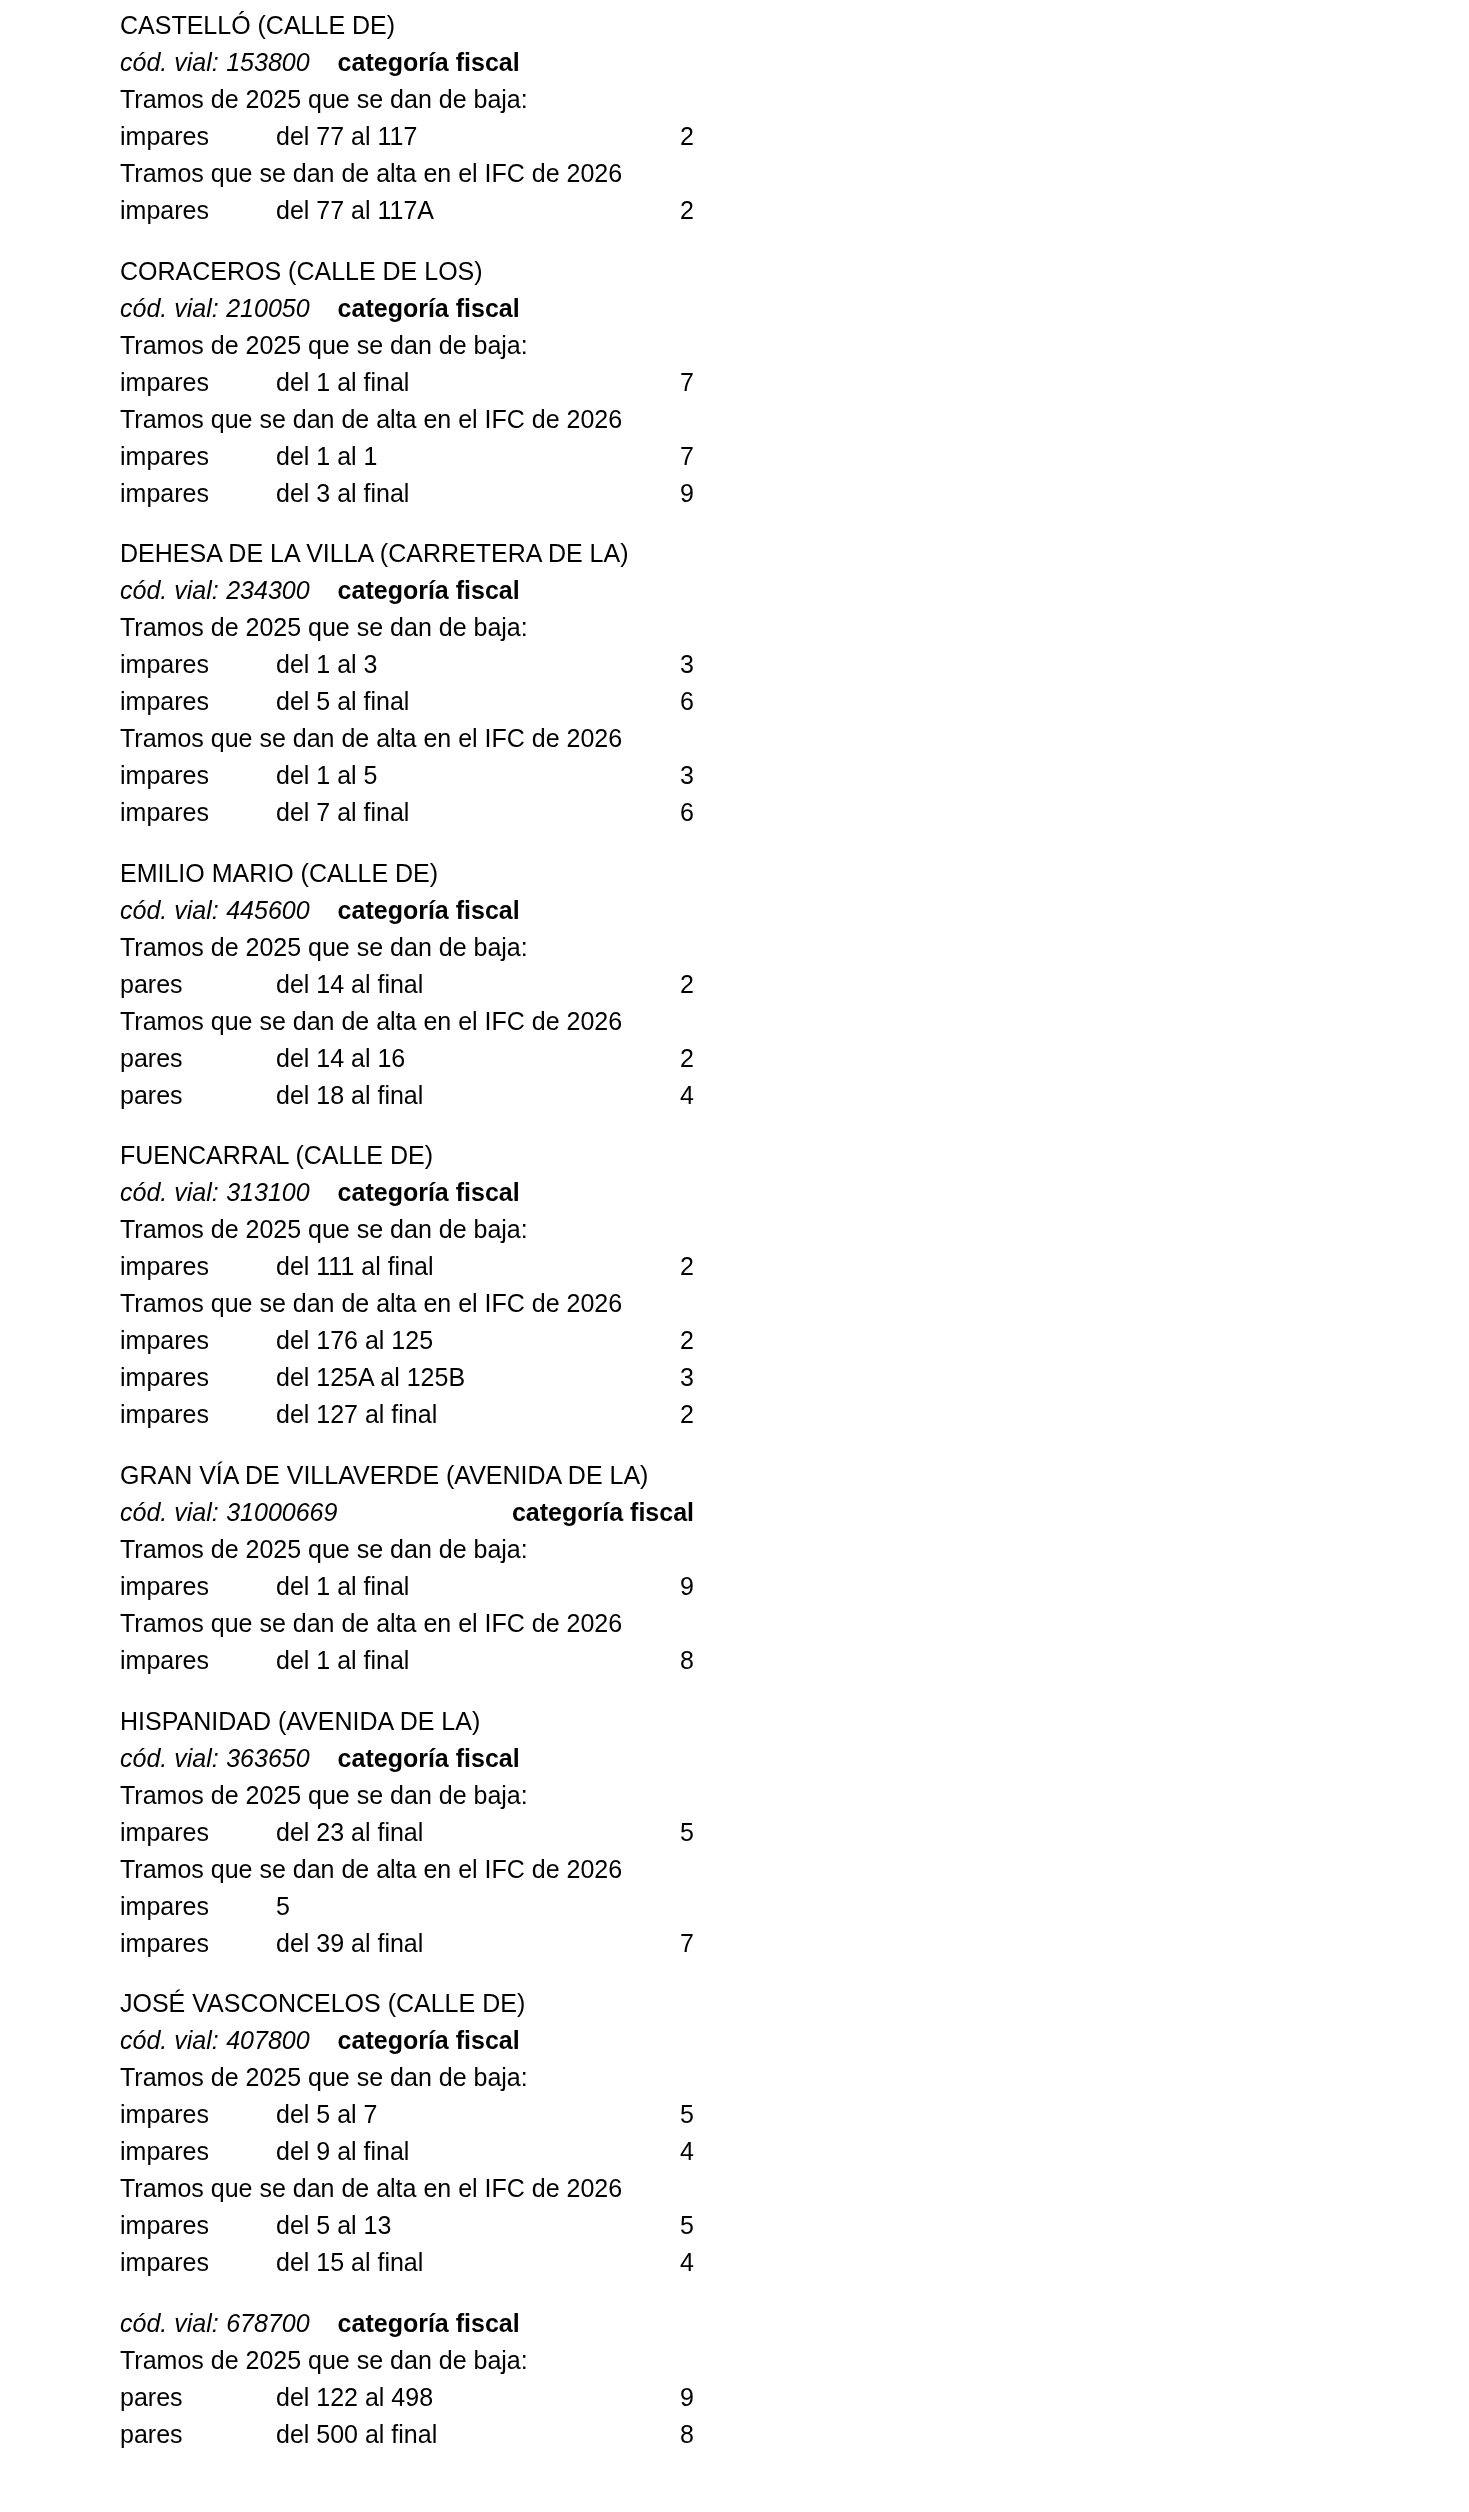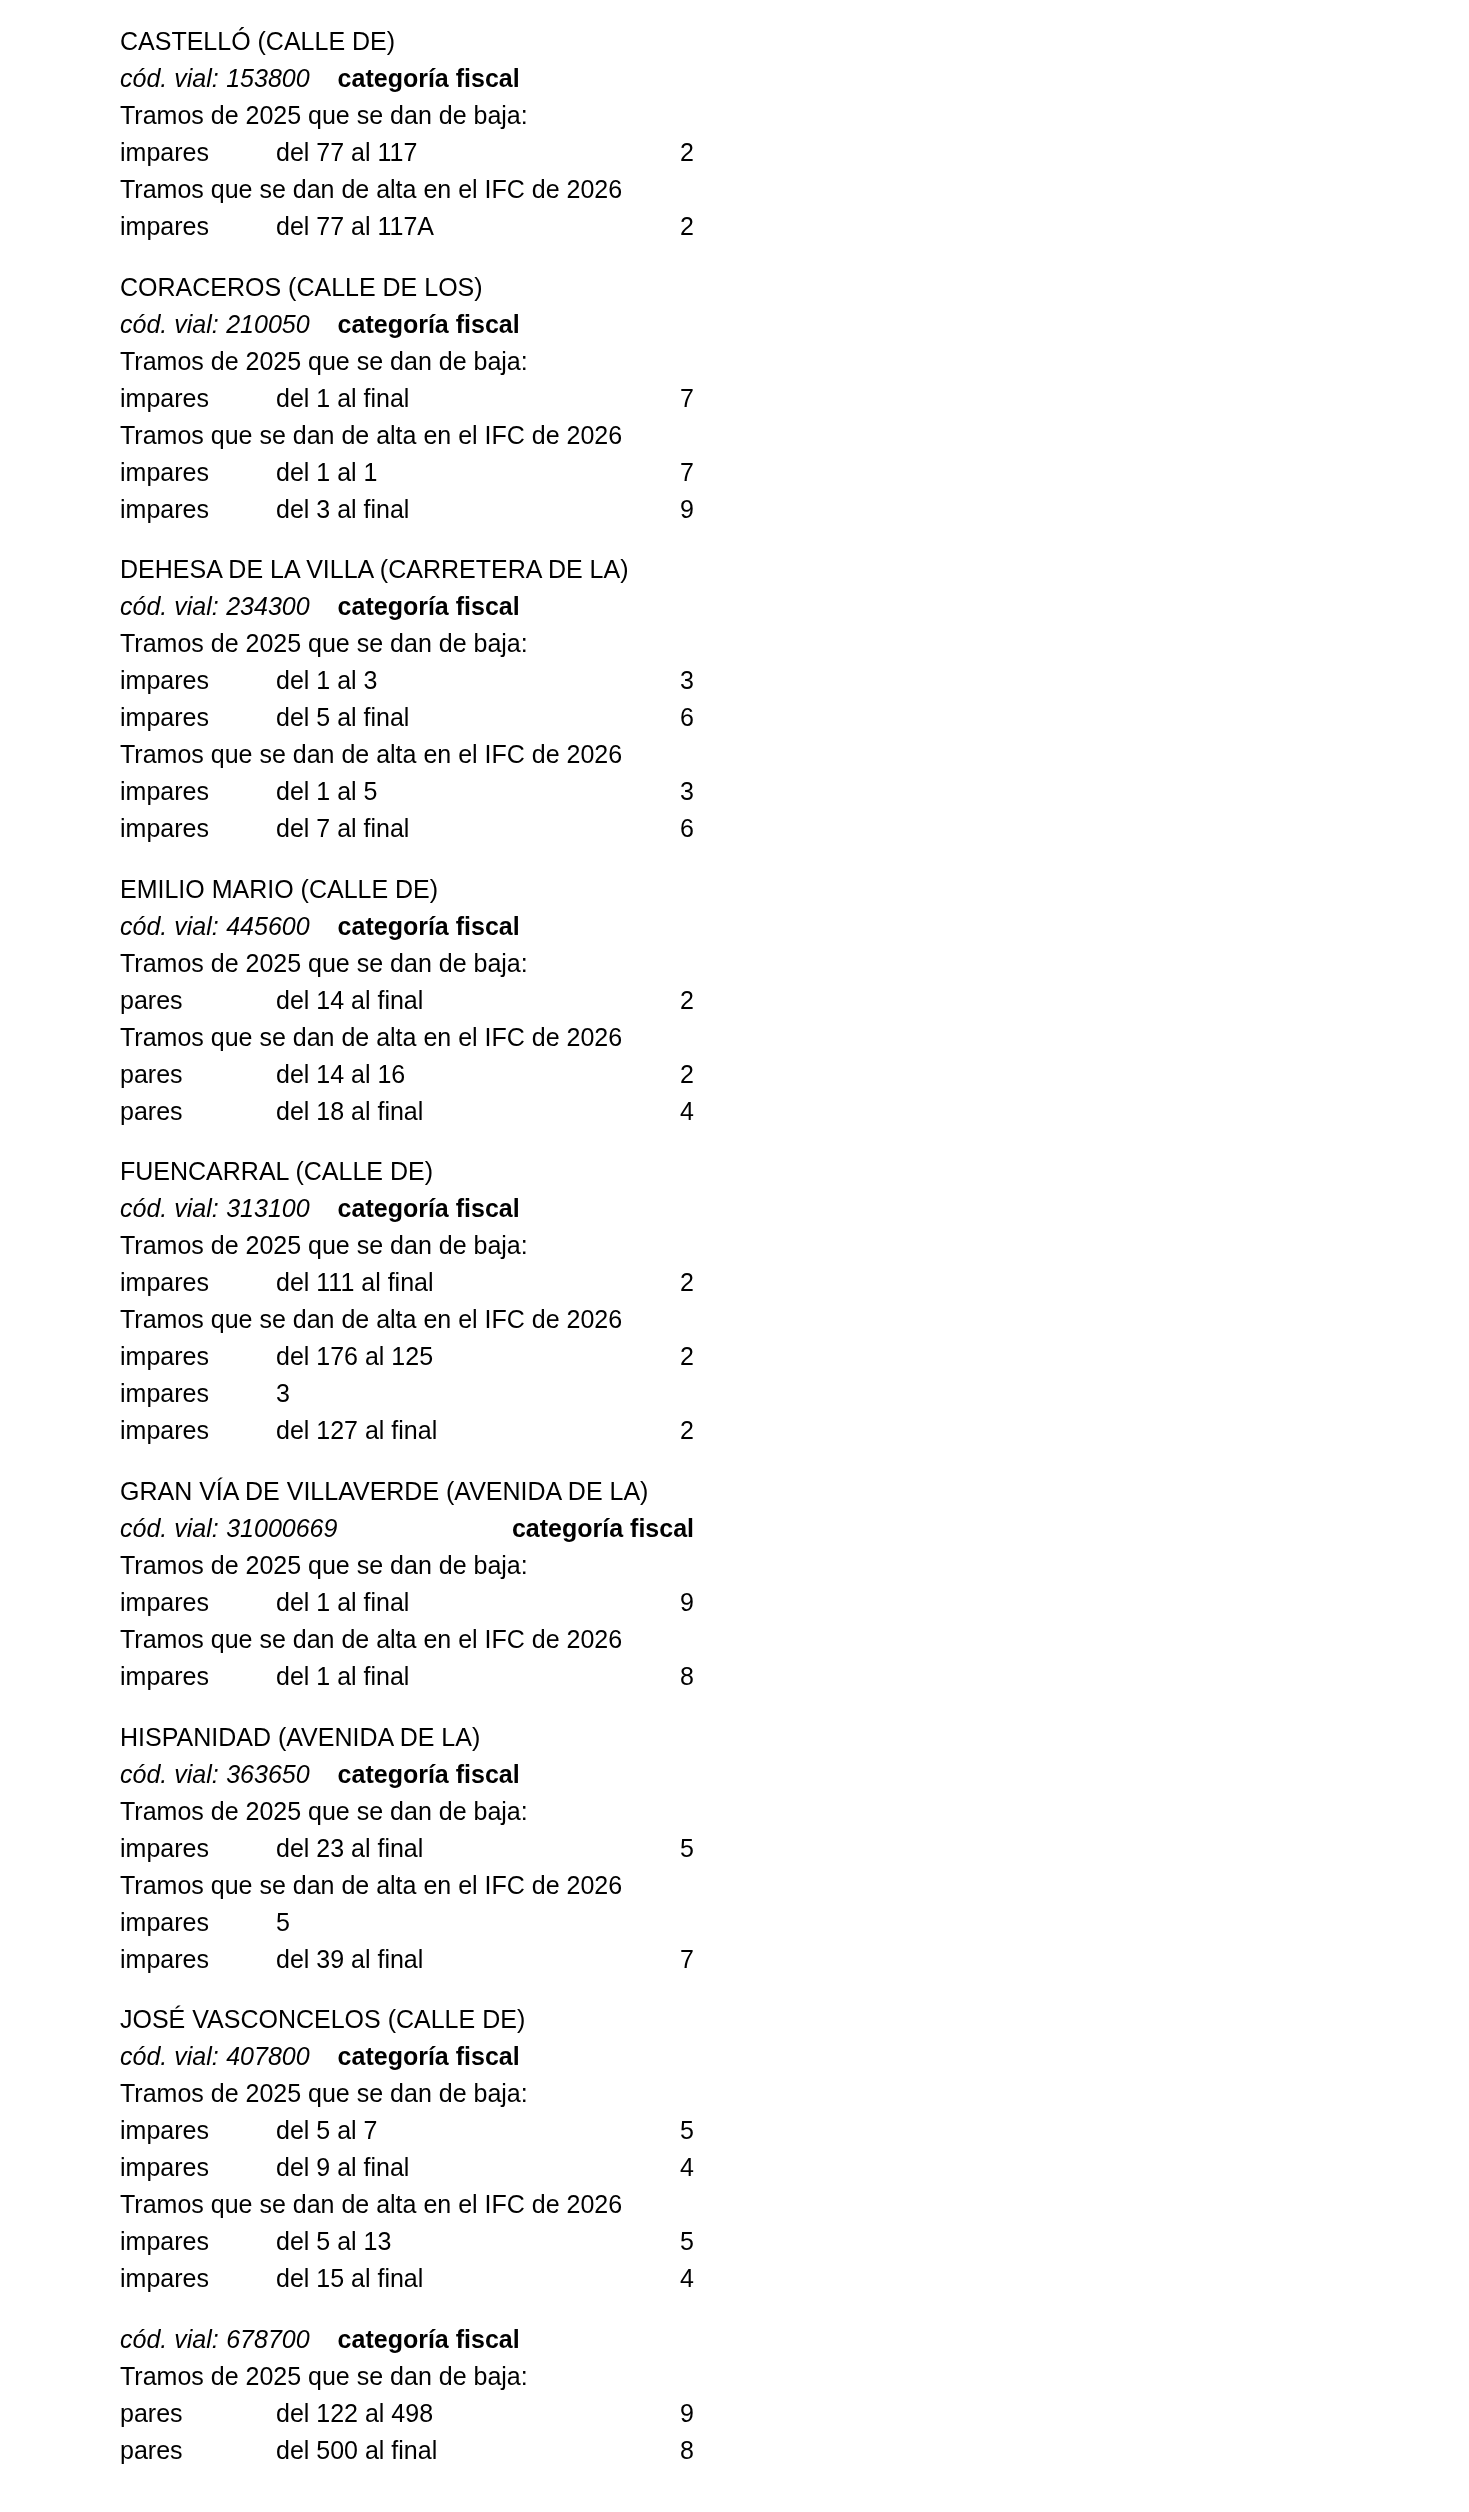--- a/index.html
+++ b/index.html
@@ -10,21 +10,21 @@
     background: #ffffff;
     color: #000000;
     font-family: "Liberation Sans", sans-serif;
     font-size: 25px;
     line-height: 37px;
     overflow: hidden;
     position: relative;
   }
   #doc {
     position: absolute;
-    top: 23px;
+    top: 7px;
     left: 120px;
     width: 574px;
   }
   .entry { margin-bottom: 23.6px; }
   .street-name { white-space: nowrap; }
   .cod-line { display: flex; align-items: flex-start; }
   .cod { font-style: italic; white-space: nowrap; }
   .cod-prefix { margin-right: 0.3em; }
   .fiscal { margin-left: 28px; white-space: nowrap; font-weight: bold; }
   .cod-line.fiscal-right .fiscal { margin-left: auto; }
@@ -147,20 +147,21 @@
         <span class="cat">2</span>
       </div>
       <div class="section-header">Tramos que se dan de alta en el IFC de 2026</div>
       <div class="tramo-row">
         <span class="parity">impares</span>
         <span class="range">del 176 al 125</span>
         <span class="cat">2</span>
       </div>
       <div class="tramo-row">
         <span class="parity">impares</span>
+        <span class="range">del 125A al 125B</span>
         <span class="cat">3</span>
       </div>
       <div class="tramo-row">
         <span class="parity">impares</span>
         <span class="range">del 127 al final</span>
         <span class="cat">2</span>
       </div>
     </section>
     <section class="entry">
       <div class="street-name">GRAN VÍA DE VILLAVERDE (AVENIDA DE LA)</div>

